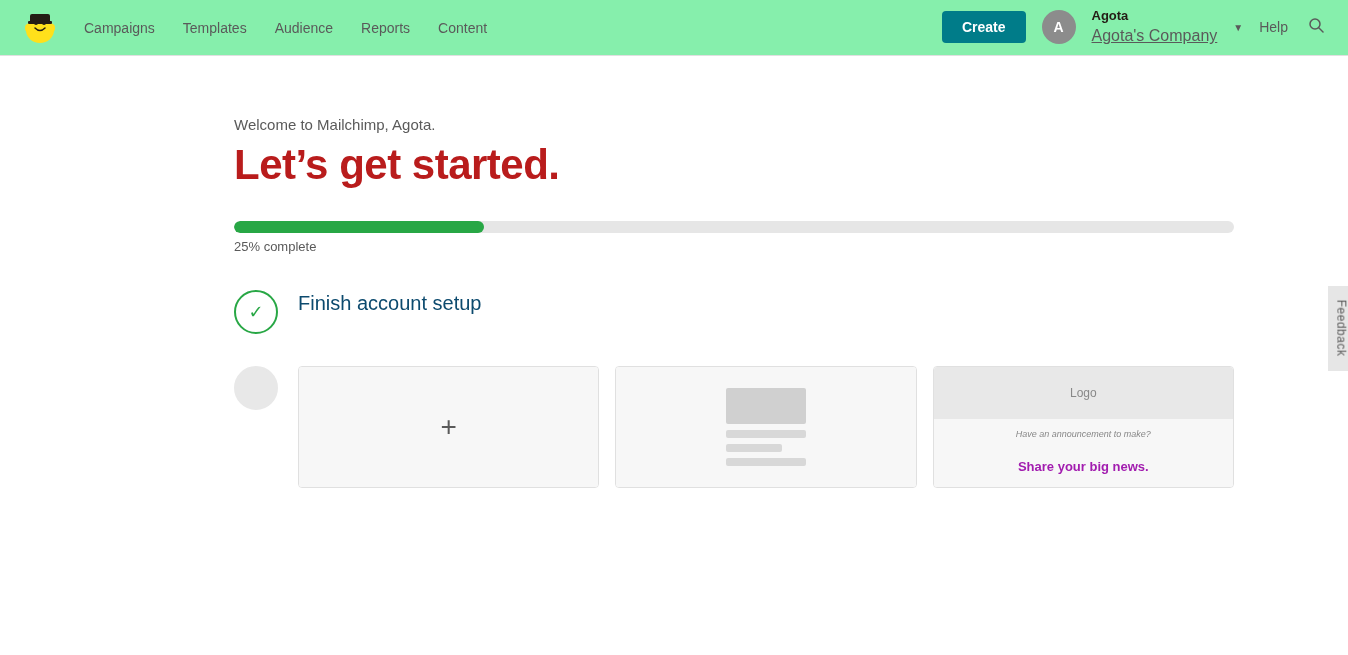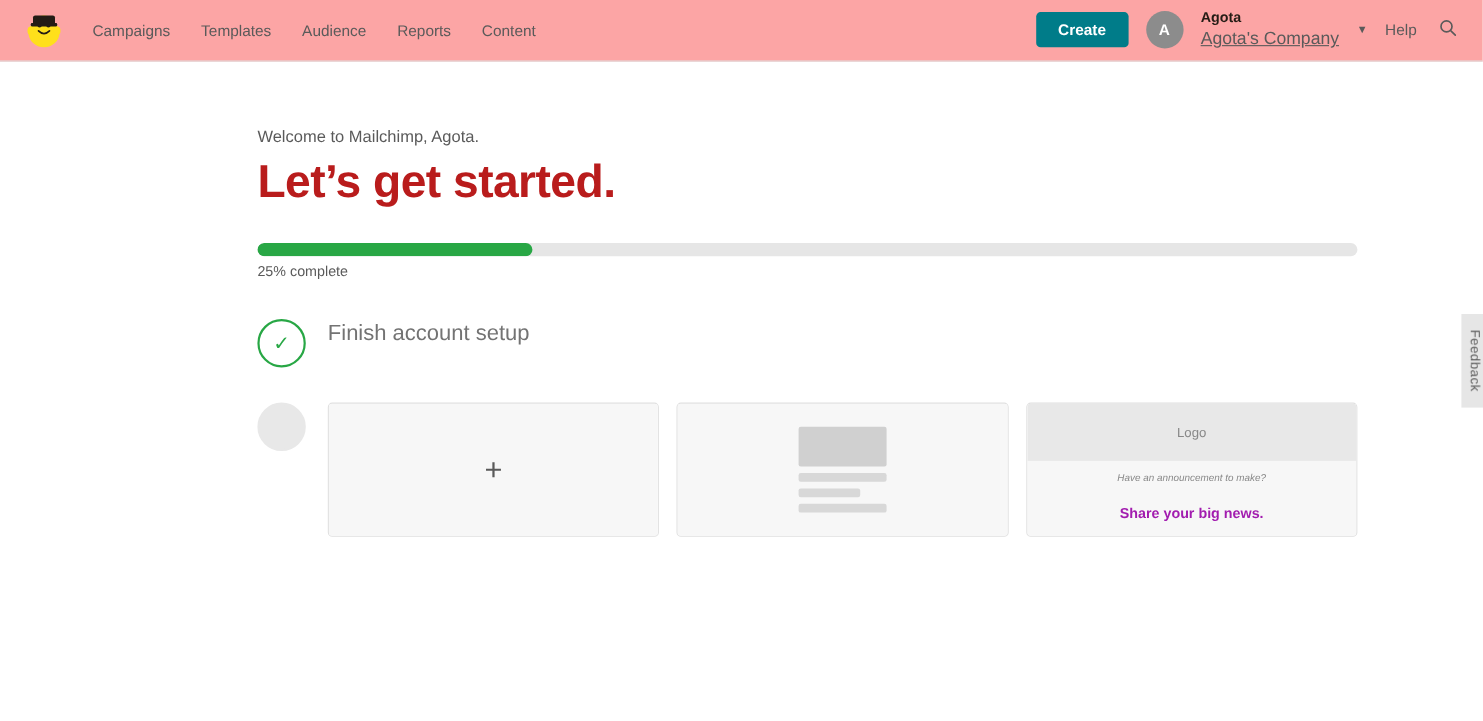--- a/index.html
+++ b/index.html
@@ -5,21 +5,21 @@
     * { margin: 0; padding: 0; box-sizing: border-box; }
     body { font-family: -apple-system, BlinkMacSystemFont, 'Segoe UI', Helvetica, Arial, sans-serif; background: #fff; color: #241c15; }
 
     
     .navbar {
       display: flex;
       align-items: center;
       height: 56px;
       padding: 4px 20px;
       border-bottom: 1px solid #e0e0e0;
-      background: #fca5a5;
+      background: #86efac;
       justify-content: space-between;
     }
     .nav-logo {
       width: 40px;
       height: 40px;
       margin-right: 24px;
       flex-shrink: 0;
     }
     .nav-links {
       display: flex;
@@ -163,21 +163,21 @@
     .checkmark {
       font-size: 18px;
       color: #28a745;
     }
     .step-content {
       flex: 1;
     }
     .step-title {
       font-size: 20px;
       font-weight: 500;
-      color: #737373;
+      color: #0c4a6e;
       line-height: 1.3;
     }
     .step-title.active-step {
       color: #241c15;
     }
 
     
     .templates-header {
       display: flex;
       align-items: center;

